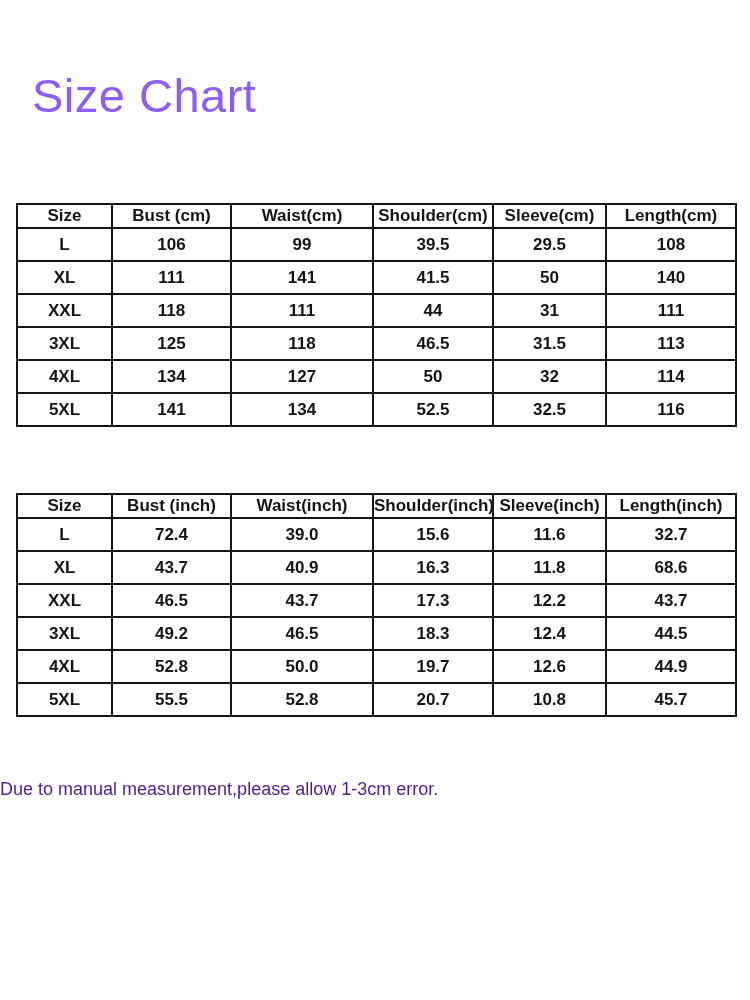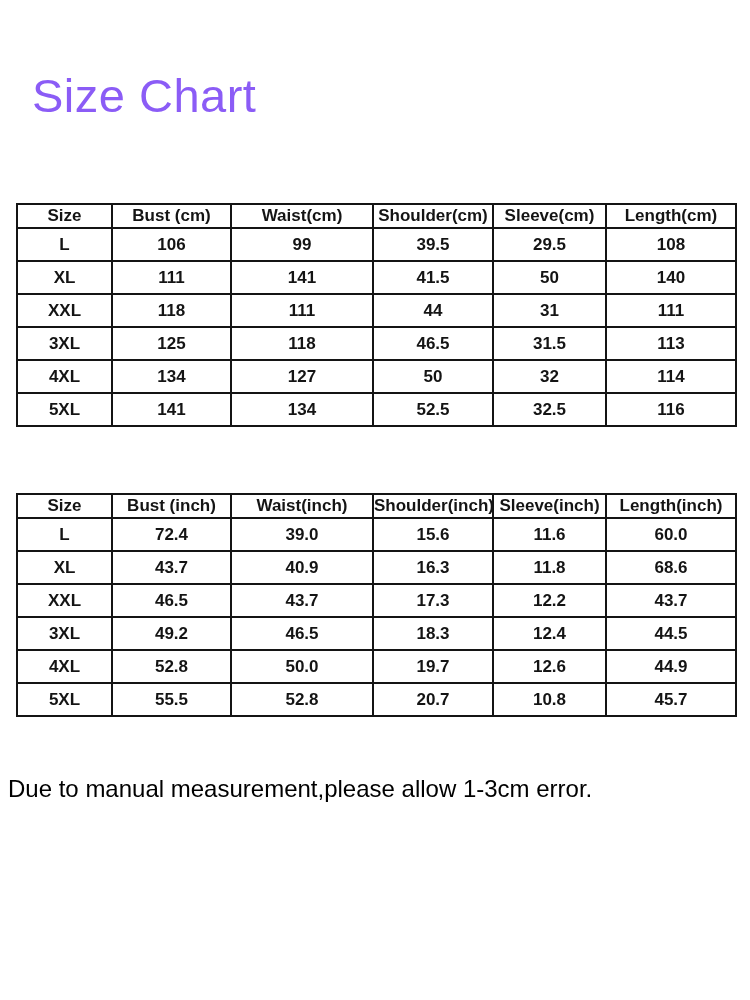--- a/index.html
+++ b/index.html
@@ -45,25 +45,25 @@
   }
   table.size-table th { height: 24px; }
   table.size-table td { height: 33px; }
   col.c-size     { width: 95px; }
   col.c-bust     { width: 119px; }
   col.c-waist    { width: 142px; }
   col.c-shoulder { width: 120px; }
   col.c-sleeve   { width: 113px; }
   col.c-length   { width: 130px; }
   .note {
-    margin: 60px 0 0 8px;
-    font-size: 24px;
+    margin: 60px 0 0 0;
+    font-size: 18px;
     line-height: 24px;
     font-weight: 400;
-    color: #000000;
+    color: #4c1d95;
   }
 </style>
 </head>
 <body>
 
 <div class="page">
 
   <h1 class="title">Size Chart</h1>
 
   <table class="size-table table-cm">
@@ -156,21 +156,21 @@
           <th>Length(inch)</th>
         </tr>
     </thead>
     <tbody>
         <tr>
           <td>L</td>
           <td>72.4</td>
           <td>39.0</td>
           <td>15.6</td>
           <td>11.6</td>
-          <td>60.0</td>
+          <td>32.7</td>
         </tr>
         <tr>
           <td>XL</td>
           <td>43.7</td>
           <td>40.9</td>
           <td>16.3</td>
           <td>11.8</td>
           <td>68.6</td>
         </tr>
         <tr>

